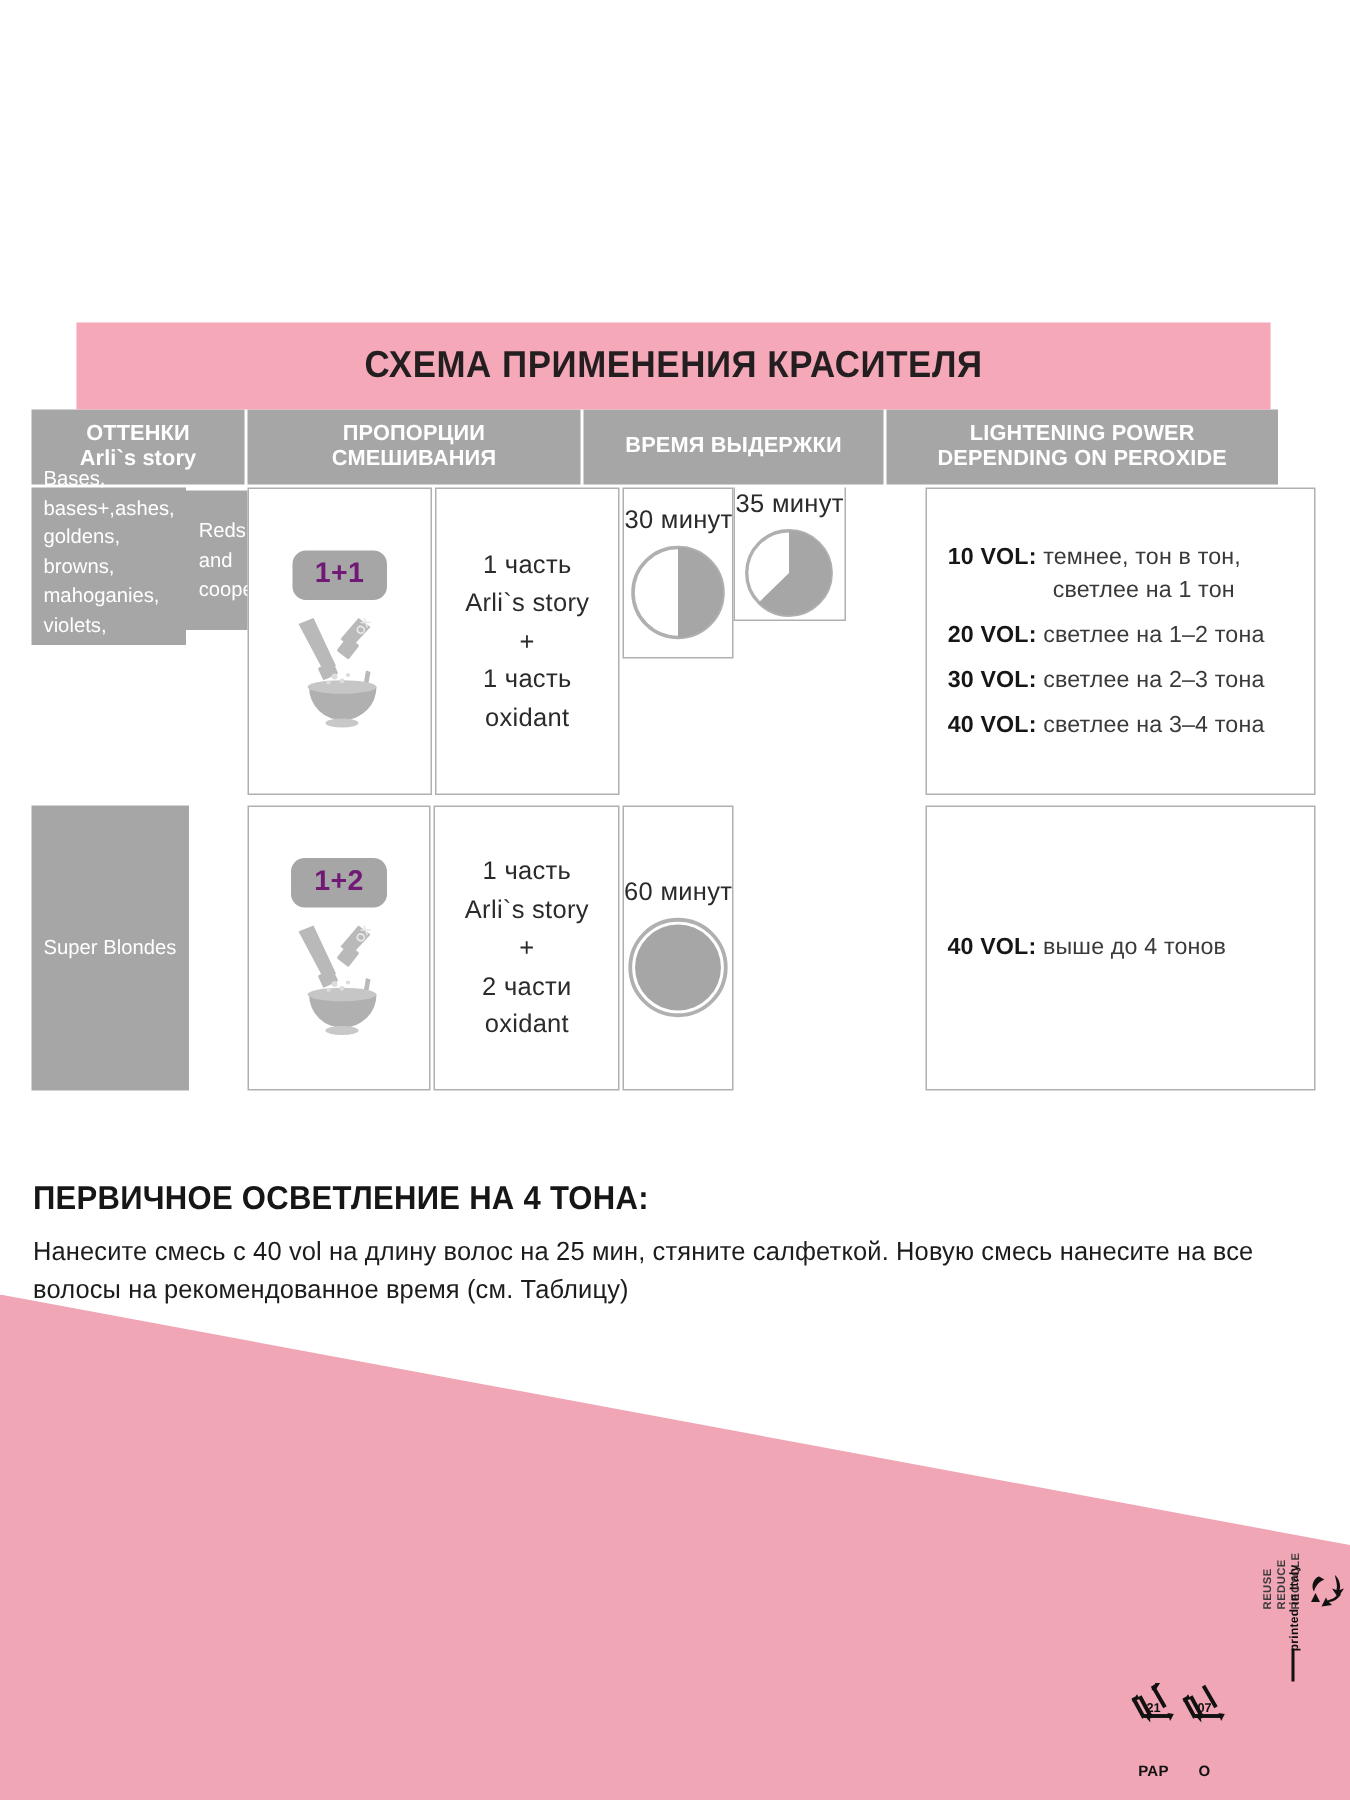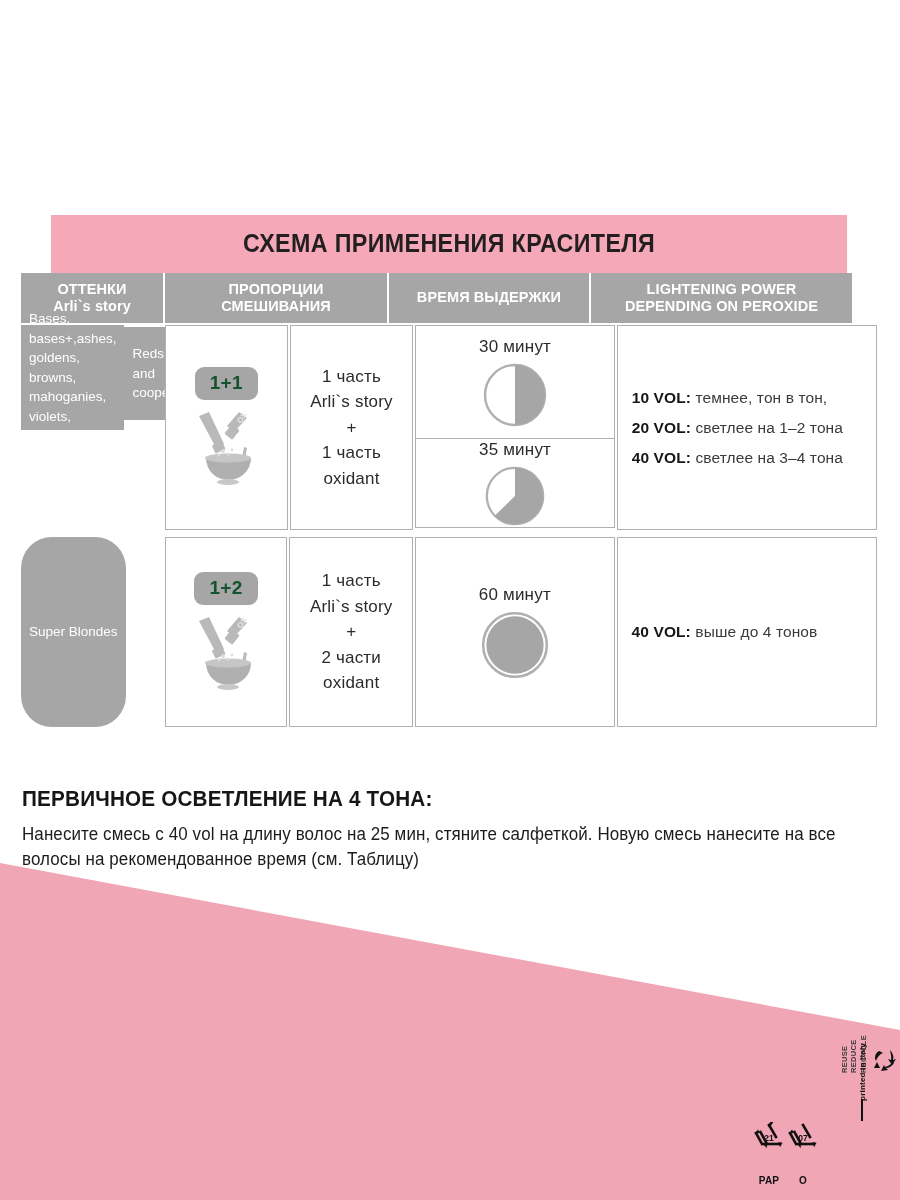--- a/index.html
+++ b/index.html
@@ -108,45 +108,45 @@
     font-size: 13.5px;
     line-height: 1.45;
     padding: 12px 8px;
     box-sizing: border-box;
     display: flex;
     align-items: center;
     text-align: left;
   }
   .shade-cell.sc1 { height: 105px; }
   .shade-cell.sc2 { height: 93px; margin-top: 2px; }
-  .shade-cell.sc-single { height: 100%; border-radius: 31px; }
+  .shade-cell.sc-single { height: 100%; }
 
   .prop-cell { width: 123px; }
   .parts-cell { width: 124px; }
   .time-col {
     width: 200px;
     display: flex;
-    flex-direction: column;
+    flex-direction: row;
     margin-right: 2px;
   }
   .time-cell {
     border: 1px solid #b0b0b0;
     box-sizing: border-box;
     display: flex;
     flex-direction: column;
     align-items: center;
     justify-content: center;
     background: #fff;
   }
   .time-cell + .time-cell { border-top: none; }
   .power-cell { width: 261px; }
 
   .ratio-badge {
     background: #a6a6a6;
-    color: #14532d;
+    color: #701a75;
     font-weight: bold;
     font-size: 19px;
     border-radius: 9px;
     padding: 5px 15px 6px;
     margin-bottom: 10px;
     letter-spacing: 0.3px;
   }
 
   .mix-icon { width: 66px; height: 78px; display: block; }
 
@@ -353,24 +353,29 @@
             <path d="M33 33 L33 3 A30 30 0 1 1 11.5 54 Z" fill="#a6a6a6"></path>
           </svg>
         </div>
       </div>
 
       <div class="cell power-cell">
         <div class="power-list">
           <div class="power-line">
             <b>10 VOL:</b>
             <span>темнее, тон в тон,</span>
+            <span class="cont">светлее на 1 тон</span>
           </div>
           <div class="power-line">
             <b>20 VOL:</b>
             <span>светлее на 1–2 тона</span>
+          </div>
+          <div class="power-line">
+            <b>30 VOL:</b>
+            <span>светлее на 2–3 тона</span>
           </div>
           <div class="power-line">
             <b>40 VOL:</b>
             <span>светлее на 3–4 тона</span>
           </div>
         </div>
       </div>
     </div>
 
     <div class="block" style="height:190px; margin-top:7px;">

